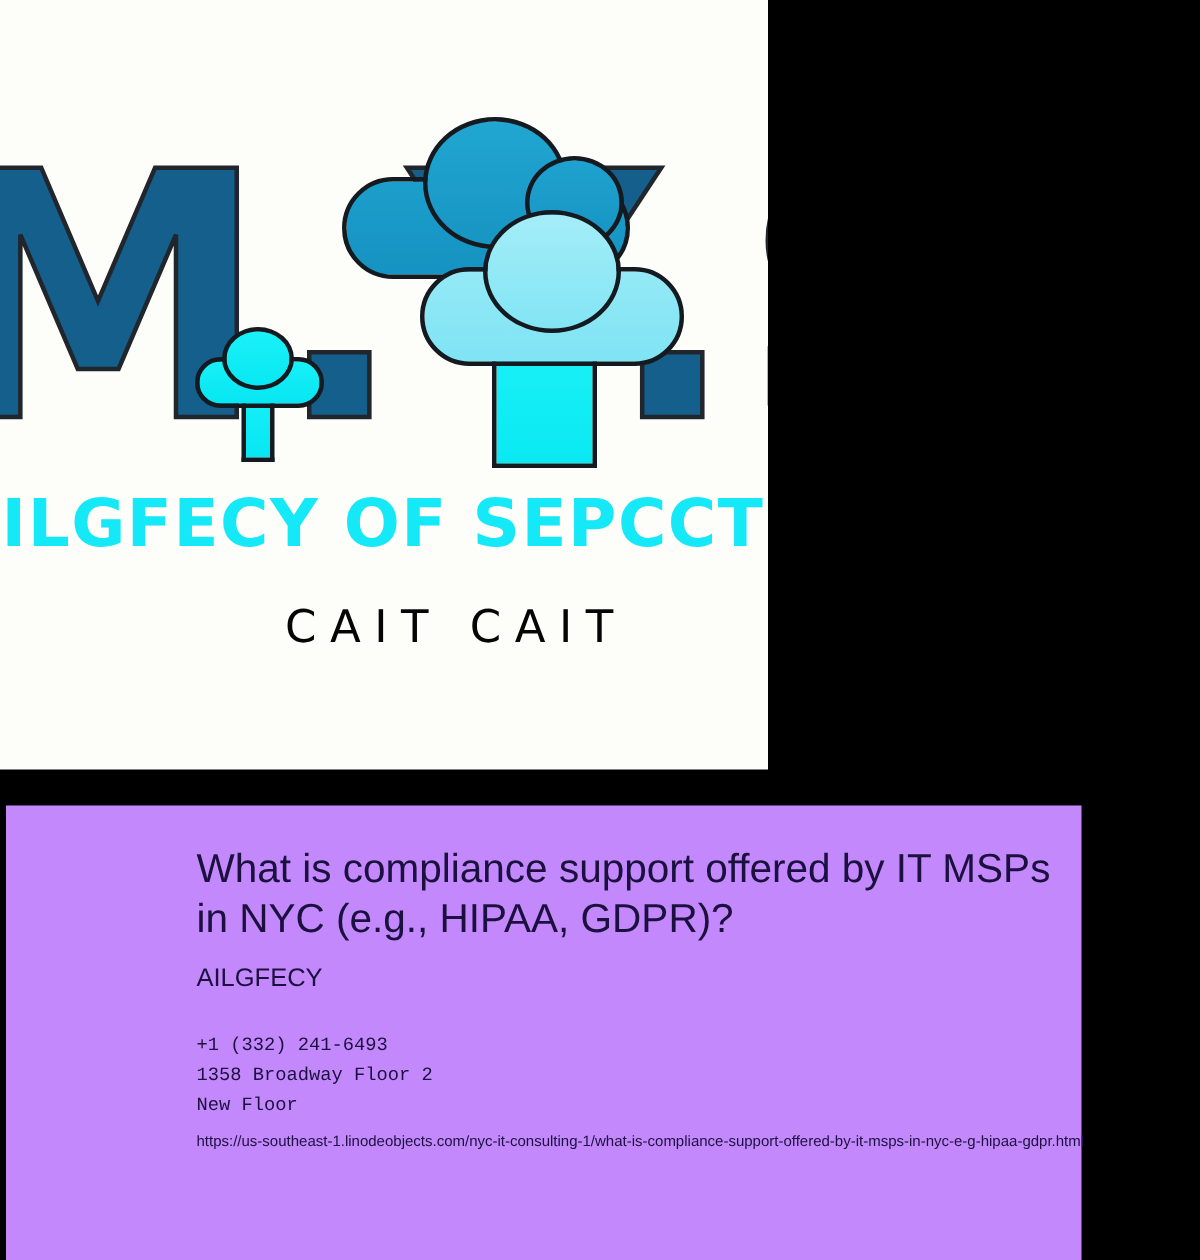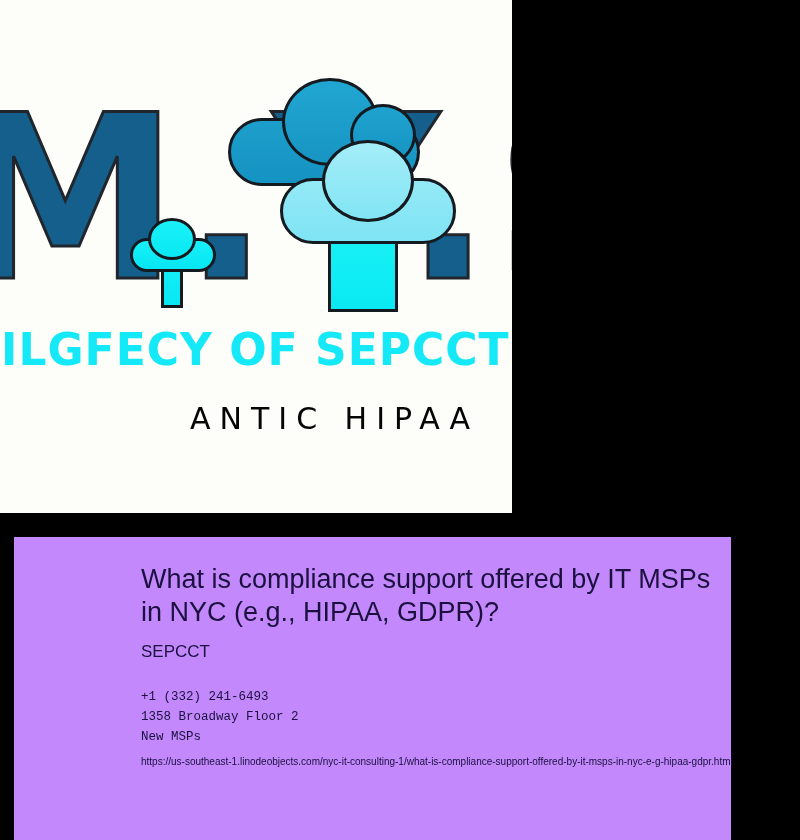--- a/index.html
+++ b/index.html
@@ -145,21 +145,21 @@
     font-size: 30px;
     line-height: 38px;
     letter-spacing: 9px;
     color: #050505;
     white-space: nowrap;
   }
 
   
   .content-panel {
     position: absolute;
-    left: 14px;
+    left: 4px;
     top: 537px;
     width: 717px;
     height: 303px;
     background: #c389fc;
   }
 
   .panel-inner {
     position: absolute;
     left: 127px;
     top: 0;
@@ -231,36 +231,36 @@
       </div>
 
       <div class="cloud cloud-front">
         <div class="stem"></div>
         <div class="base"></div>
         <div class="puff puff-a"></div>
       </div>
 
       <div class="tagline-cyan">AILGFECY OF SEPCCT</div>
 
-      <div class="tagline-black">ANTIC HIPAA</div>
+      <div class="tagline-black">CAIT CAIT</div>
 
     </div>
   </div>
 
   <div class="content-panel">
     <div class="panel-inner">
 
       <h1 class="page-title">What is compliance support offered by IT MSPs in NYC (e.g., HIPAA, GDPR)?</h1>
 
-      <div class="brand-name">SEPCCT</div>
+      <div class="brand-name">AILGFECY</div>
 
       <ul class="contact-block">
         <li>+1 (332) 241-6493</li>
         <li>1358 Broadway Floor 2</li>
-        <li>New MSPs</li>
+        <li>New Floor</li>
       </ul>
 
       <div class="source-url">https://us-southeast-1.linodeobjects.com/nyc-it-consulting-1/what-is-compliance-support-offered-by-it-msps-in-nyc-e-g-hipaa-gdpr.html</div>
 
     </div>
   </div>
 
 </div>
 
 </body></html>

